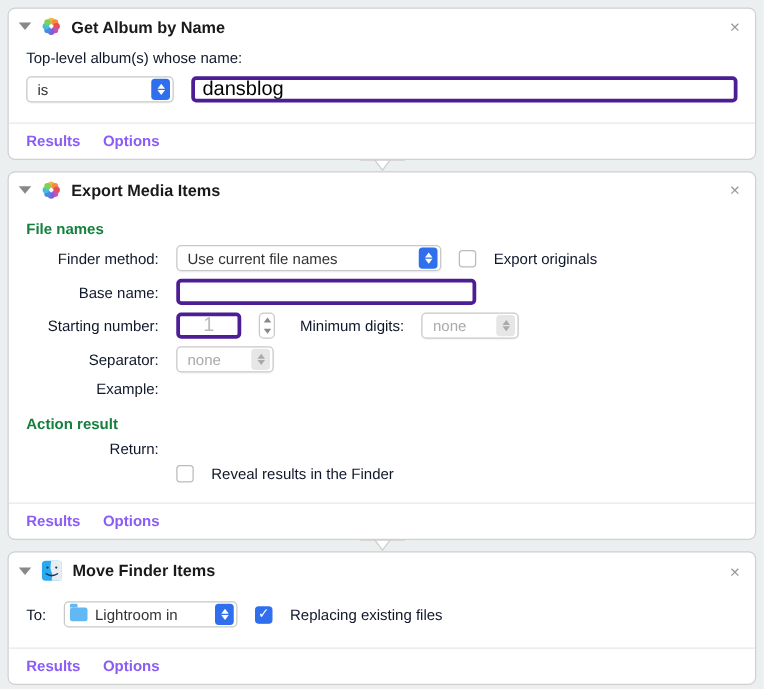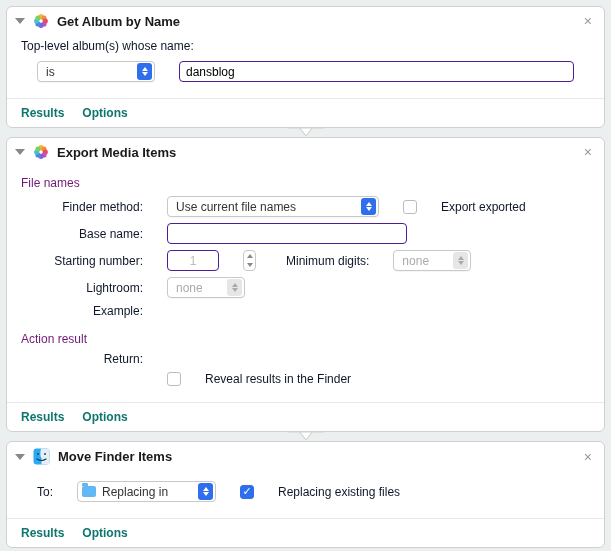--- a/index.html
+++ b/index.html
@@ -27,21 +27,21 @@
 .disclosure {
   width: 0; height: 0;
   border-left: 5px solid transparent;
   border-right: 5px solid transparent;
   border-top: 6px solid #888;
   cursor: pointer;
 }
 .action-title { font-weight: 700; font-size: 13px; flex: 1; color: #1a1a1a; }
 .close-x { color: #999; font-size: 14px; cursor: pointer; padding: 0 4px; }
 .action-body { padding: 4px 14px 10px 14px; }
-.row { display: flex; align-items: center; gap: 24px; margin: 6px 16px; }
+.row { display: flex; align-items: center; gap: 14px; margin: 6px 0; }
 .label { font-size: 12px; color: #0f172a; }
 .right-label { text-align: right; }
 .popup {
   display: inline-flex; align-items: center; justify-content: space-between;
   background: #fff; border: 1px solid #c8c8c8; border-radius: 4px;
   height: 21px; padding: 0 2px 0 8px; font-size: 12px; cursor: pointer;
   box-shadow: 0 1px 1px rgba(0,0,0,0.04);
 }
 .popup .arrows {
   width: 15px; height: 17px;
@@ -53,40 +53,40 @@
   content:""; width:0; height:0;
   border-left: 3px solid transparent; border-right: 3px solid transparent;
 }
 .popup .arrows::before { border-bottom: 4px solid #fff; margin-bottom:1px;}
 .popup .arrows::after  { border-top: 4px solid #fff; }
 .popup.disabled .arrows { background:#e6e6e6; }
 .popup.disabled .arrows::before { border-bottom-color:#aaa; }
 .popup.disabled .arrows::after  { border-top-color:#aaa; }
 .popup.disabled { color:#aaa; }
 .textfield {
-  height: 21px; border: 1px solid #4c1d95; border-radius: 4px;
-  padding: 0 6px; font-size: 12px; background:#fff;
+  height: 21px; border: 3px solid #4c1d95; border-radius: 4px;
+  padding: 0 6px; font-size: 16px; background:#fff;
 }
 .textfield:disabled { background:#fff; color:#999; }
 .stepper {
   display:inline-flex; flex-direction:column;
   border:1px solid #c8c8c8; border-radius:4px; overflow:hidden;
   width:13px; height:21px;
 }
 .stepper div{flex:1; display:flex; align-items:center; justify-content:center;}
 .stepper div::before{content:""; width:0;height:0;border-left:3px solid transparent;border-right:3px solid transparent;}
 .stepper .up::before{border-bottom:4px solid #888;}
 .stepper .dn::before{border-top:4px solid #888;}
 .checkbox { width:14px; height:14px; border:1px solid #bbb; border-radius:3px; background:#fff; display:inline-flex; align-items:center; justify-content:center; cursor:pointer;}
 .checkbox.checked { background:#2f6fed; border-color:#2f6fed; }
 .checkbox.checked::after{content:"✓"; color:#fff; font-size:11px; line-height:1;}
-.section-title { font-size:12px; color:#701a75; margin:6px 0 4px 0; }
+.section-title { font-size:12px; color:#15803d; margin:6px 0 4px 0;font-weight:bold; }
 .subgroup { padding-left: 8px; }
 .footer { display:flex; gap:18px; padding:7px 14px; border-top:1px solid #e8e8e8;}
-.footer span { color:#0f766e; font-weight:600; font-size:12px; cursor:pointer;}
+.footer span { color:#8b5cf6; font-weight:600; font-size:12px; cursor:pointer;}
 .connector { height:12px; position:relative; margin: -3px 0 -3px 0; pointer-events:none;}
 .connector svg { position:absolute; left:50%; transform:translateX(-50%); top:-1px;}
 .icon-wheel { width:16px; height:16px; }
 .icon-finder { width:17px; height:17px; }
 .folder-chip {
   display:inline-flex; align-items:center; gap:6px;
   height:21px; background:#fff; border:1px solid #c8c8c8; border-radius:4px;
   padding: 0 2px 0 4px; cursor:pointer;
 }
 .folder-chip .arrows{
@@ -163,41 +163,41 @@
   <div class="action-body">
     <div class="section-title">File names</div>
     <div class="subgroup">
       <div class="row">
         <div class="label right-label" style="width:98px;">Finder method:</div>
         <div class="popup" style="width:212px;">
           <span>Use current file names</span>
           <span class="arrows"></span>
         </div>
         <span class="checkbox"></span>
-        <span class="label">Export exported</span>
+        <span class="label">Export originals</span>
       </div>
       <div class="row">
         <div class="label right-label" style="width:98px;">Base name:</div>
         <input class="textfield" style="width: 240px;" disabled="" value="">
       </div>
       <div class="row">
         <div class="label right-label" style="width:98px;">Starting number:</div>
         <input class="textfield" style="width: 52px; text-align: center; color: rgb(187, 187, 187);" disabled="" value="1">
         <div class="stepper">
             <div class="up"></div>
             <div class="dn"></div>
           </div>
         <div class="label" style="margin-left:6px;">Minimum digits:</div>
         <div class="popup disabled" style="width:78px;">
           <span>none</span>
           <span class="arrows"></span>
         </div>
       </div>
       <div class="row">
-        <div class="label right-label" style="width:98px;">Lightroom:</div>
+        <div class="label right-label" style="width:98px;">Separator:</div>
         <div class="popup disabled" style="width:78px;">
           <span>none</span>
           <span class="arrows"></span>
         </div>
       </div>
       <div class="row">
         <div class="label right-label" style="width:98px;">Example:</div>
         <span class="label"></span>
       </div>
     </div>
@@ -238,21 +238,21 @@
       <path d="M4 11 Q8.5 14 13 11" stroke="#0b3a5c" stroke-width="1.2" fill="none" stroke-linecap="round"></path>
     </svg>
     <div class="action-title">Move Finder Items</div>
     <div class="close-x">×</div>
   </div>
   <div class="action-body">
     <div class="row">
       <div class="label">To:</div>
       <div class="folder-chip">
         <span class="folder-icon"></span>
-        <span style="min-width:86px;">Replacing in</span>
+        <span style="min-width:86px;">Lightroom in</span>
         <span class="arrows"></span>
       </div>
       <span class="checkbox checked"></span>
       <span class="label">Replacing existing files</span>
     </div>
   </div>
   <div class="footer">
     <span>Results</span>
     <span>Options</span>
   </div>

